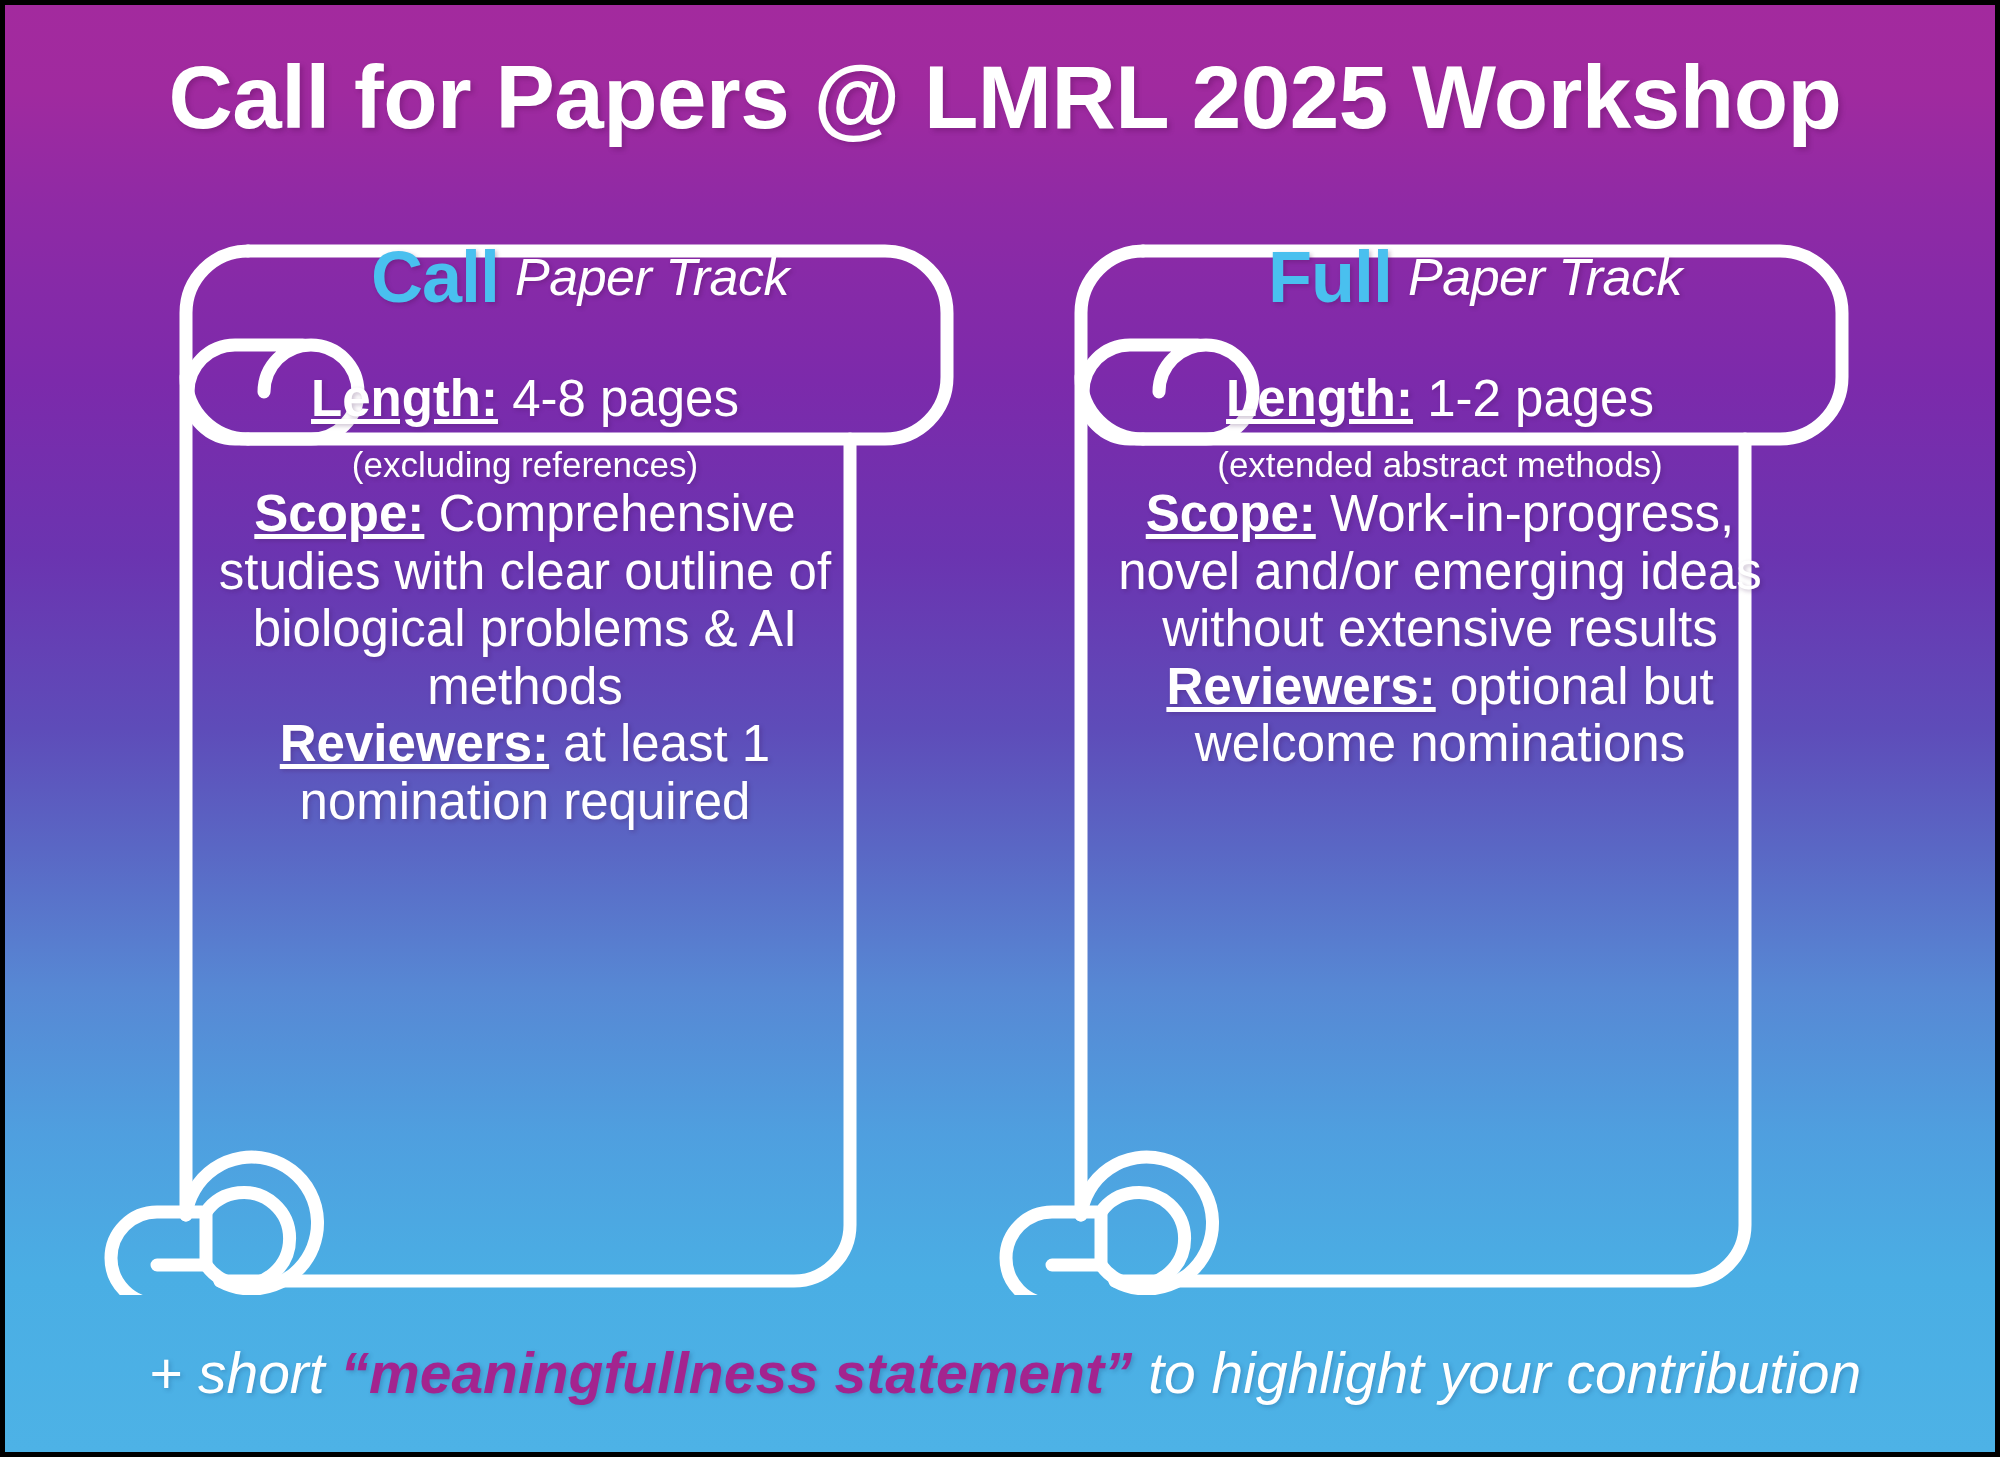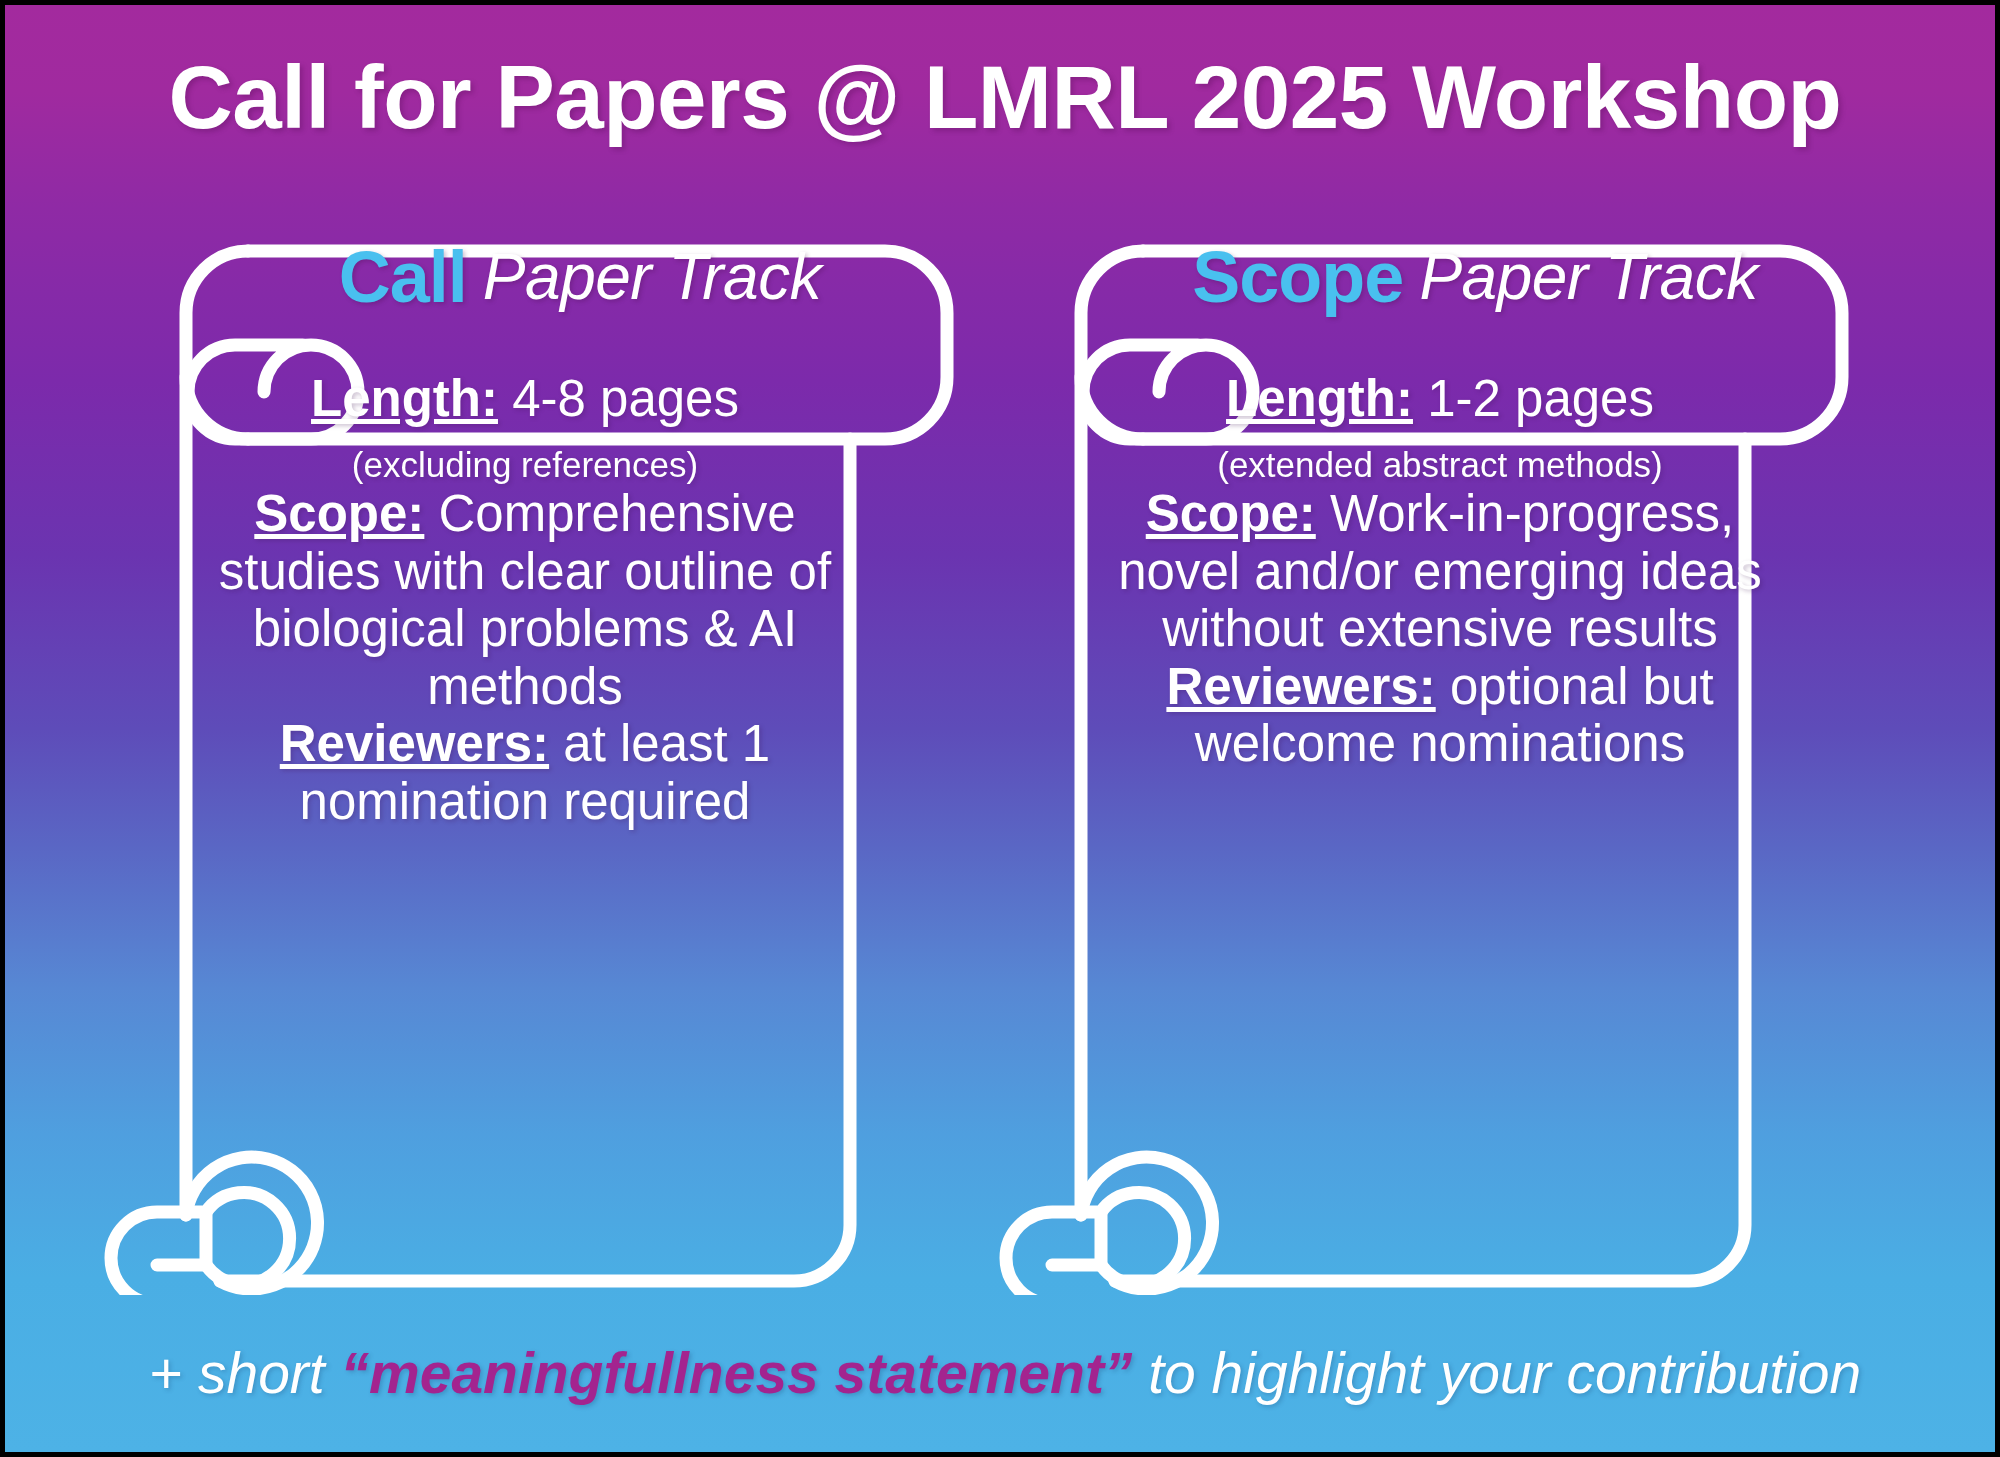--- a/index.html
+++ b/index.html
@@ -89,21 +89,21 @@
     font-weight: bold;
     font-style: normal;
     font-size: 72px;
     font-family: "Liberation Sans", sans-serif;
     letter-spacing: -1px;
   }
   .track-title .rest {
     color: #ffffff;
     font-style: italic;
     font-weight: normal;
-    font-size: 64px;
+    font-size: 52px;
     font-family: "Liberation Sans", sans-serif;
     letter-spacing: -0.5px;
     margin-left: 16px;
   }
 
   
   .scroll-body {
     position: absolute;
     left: 140px;
     top: 185px;
@@ -203,21 +203,21 @@
         <path d="M258 160 H 190 A 47 47 0 0 0 190 254 H 266 A 47 47 0 0 0 266 160 A 47 47 0 0 0 219 207"></path>
         <path d="M805 254 V 1040 A 56 56 0 0 1 749 1096 H 175"></path>
         <path d="M141 192 V 1030"></path>
         <path d="M141 1030 A 66 66 0 1 1 175 1096"></path>
         <path d="M161 1080 A 46 46 0 1 0 161 1027 H 112 A 46 46 0 0 0 112 1119"></path>
         <path d="M161 1027 V 1080 H 112"></path>
       </g>
     </svg>
 
     <div class="track-title">
-      <span class="kw">Scope</span>
+      <span class="kw">Full</span>
       <span class="rest">Paper Track</span>
     </div>
 
     <div class="scroll-body">
       <div class="block">
         <div class="line-main"><b>Length:</b><span> 1-2 pages</span></div>
         <div class="line-sub">(extended abstract methods)</div>
       </div>
       <div class="block">
         <div class="line-main"><b>Scope:</b><span> Work-in-progress, novel and/or emerging ideas without extensive results</span></div>

